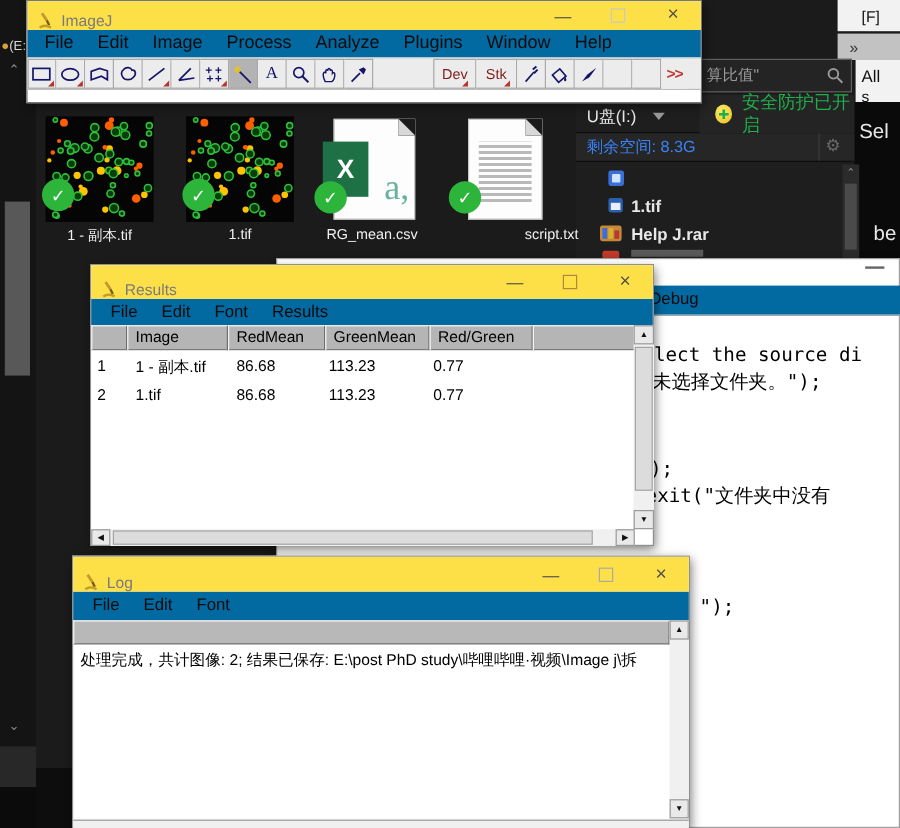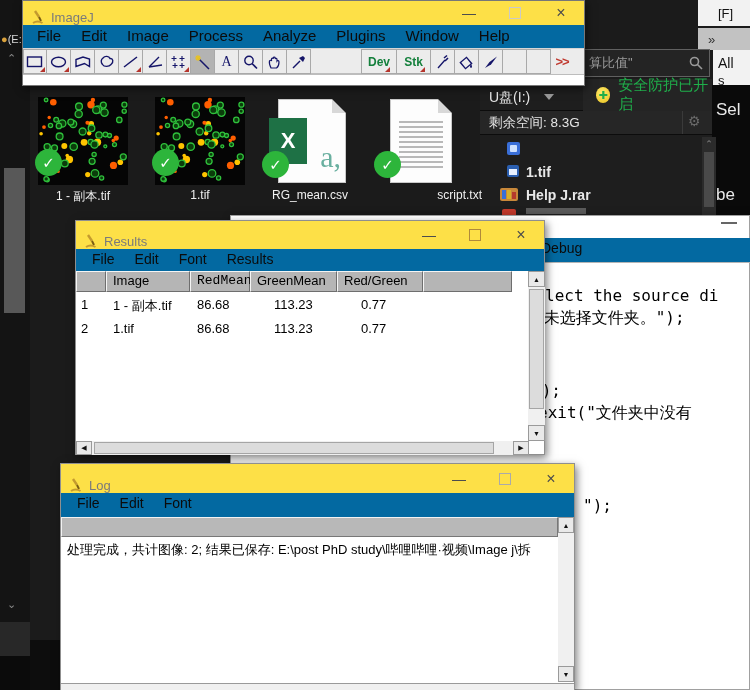--- a/index.html
+++ b/index.html
@@ -15,21 +15,21 @@
   .menurow{display:flex;background:#0369a1;font-size:15px;color:#0b0b0b;}
   .mitem{padding:2px 10px;}
   .menurow.small{font-size:14px;}
   
   .toolrow{display:flex;background:#ececec;border-top:1px solid #d5d5d5;border-bottom:1px solid #bdbdbd;height:25px;align-items:stretch;}
   .tool{width:24px;background:#ececec;border:1px solid #a9a9a9;border-left:none;display:flex;align-items:center;justify-content:center;position:relative;box-sizing:border-box;}
   .tool.first{border-left:1px solid #a9a9a9;}
   .tool.sel{background:#b3b3b3;}
   .tool svg{display:block;}
   .redtri{position:absolute;right:1px;bottom:1px;width:0;height:0;border-left:5px solid transparent;border-bottom:5px solid #b5342c;}
-  .devtxt{color:#15803d;font-size:12px;font-weight:bold;}
+  .devtxt{color:#7f1d1d;font-size:12px;font-weight:normal;}
   .moretxt{color:#c03a30;font-size:13px;font-weight:bold;letter-spacing:-1px;}
   
   .sb{background:#f0f0f0;position:absolute;box-sizing:border-box;}
   .sbtn{position:absolute;background:#e9e9e9;border:1px solid #9a9a9a;display:flex;align-items:center;justify-content:center;font-size:7px;color:#111;box-sizing:border-box;}
   .sthumb{position:absolute;background:#dcdcdc;border:1px solid #a5a5a5;box-sizing:border-box;}
   
   .hcell{display:inline-block;background:#b5b5b5;border:1px solid;border-color:#f4f4f4 #6e6e6e #6e6e6e #f4f4f4;font-size:13px;color:#000;box-sizing:border-box;padding:1px 0 1px 6px;height:21px;vertical-align:top;}
   .cell{position:absolute;font-size:13px;color:#000;}
   
   .dk{color:#e8e8e8;font-size:14px;}
@@ -69,28 +69,28 @@
     <span style="margin-left:5px;font-size:13px;color:#9a9a9a;flex:1;overflow:hidden;white-space:nowrap;">算比值"</span>
     <svg width="14" height="14" style="margin-right:6px;">
         <circle cx="5.5" cy="5.5" r="4" fill="none" stroke="#9a9a9a" stroke-width="1.6"></circle>
         <line x1="8.5" y1="8.5" x2="13" y2="13" stroke="#9a9a9a" stroke-width="1.6"></line>
       </svg>
   </div>
 
   <div class="abs" style="left:480px;top:85px;width:270px;height:130px;background:#1e1e1e;">
     <div class="abs" style="left:232px;top:0;width:38px;height:130px;background:#0a0a0a;">
       <div class="abs dk" style="left:4px;top:15px;font-size:17px;">Sel</div>
-      <div class="abs dk" style="left:4px;top:100px;font-size:17px;">be</div>
+      <div class="abs dk" style="left:4px;top:100px;font-size:17px;padding-left:12px;">be</div>
     </div>
     <div class="abs" style="left:0;top:0;width:232px;height:25px;">
       <span class="abs dk" style="left:9px;top:4px;">U盘(I:)</span>
       <span class="abs" style="left:64px;top:9px;width:0;height:0;border-left:5px solid transparent;border-right:5px solid transparent;border-top:6px solid #9a9a9a;"></span>
     </div>
     <div class="abs" style="left:0;top:25px;width:232px;height:25px;background:#262626;border-top:1px solid #0c0c0c;border-bottom:1px solid #0c0c0c;box-sizing:border-box;">
-      <span class="abs" style="left:9px;top:3px;font-size:13.5px;color:#e5e5e5;">剩余空间: 8.3G</span>
+      <span class="abs" style="left:9px;top:3px;font-size:13.5px;color:#3b82f6;">剩余空间: 8.3G</span>
       <span class="abs" style="left:202px;top:0;width:1px;height:23px;background:#3a3a3a;"></span>
       <span class="abs" style="left:208px;top:2px;color:#6a6a6a;font-size:14px;">⚙</span>
     </div>
 
     <div class="abs" style="left:0;top:54px;width:220px;height:22px;">
       <span class="abs" style="left:27px;top:3px;width:13px;height:13px;background:#3a6fd8;border-radius:2px;">
           <span style="position:absolute;left:3px;top:3px;width:7px;height:7px;background:#cfe2ff;border-radius:1px;"></span>
         </span>
     </div>
     <div class="abs" style="left:0;top:77px;width:220px;height:22px;">
@@ -432,21 +432,21 @@
       </div>
     </div>
     <div class="menurow small" style="height:22px;">
       <span class="mitem" style="margin-left:6px;">File</span>
       <span class="mitem">Edit</span>
       <span class="mitem">Font</span>
       <span class="mitem">Results</span>
     </div>
 
     <div class="abs" style="left:0;top:50px;width:453px;height:21px;white-space:nowrap;">
-      <span class="hcell" style="width:30px;"></span><span class="hcell" style="width:84px;">Image</span><span class="hcell" style="width:60px;font-family:Liberation Mono, monospace;">RedMean</span><span class="hcell" style="width:87px;">GreenMean</span><span class="hcell" style="width:86px;">Red/Green</span><span class="hcell" style="width:89px;"></span>
+      <span class="hcell" style="width:30px;"></span><span class="hcell" style="width:84px;">Image</span><span class="hcell" style="width:81px;">RedMean</span><span class="hcell" style="width:87px;">GreenMean</span><span class="hcell" style="width:86px;">Red/Green</span><span class="hcell" style="width:89px;"></span>
     </div>
 
     <div class="abs" style="left:0;top:71px;width:453px;height:149px;background:#fff;">
       <div class="abs" style="left:0;top:0;width:453px;height:24px;">
         <span class="cell" style="left:5px;top:5px;">1</span>
         <span class="cell" style="left:37px;top:5px;">1 - 副本.tif</span>
         <span class="cell" style="left:121px;top:5px;">86.68</span>
         <span class="cell" style="left:198px;top:5px;">113.23</span>
         <span class="cell" style="left:285px;top:5px;">0.77</span>
       </div>

